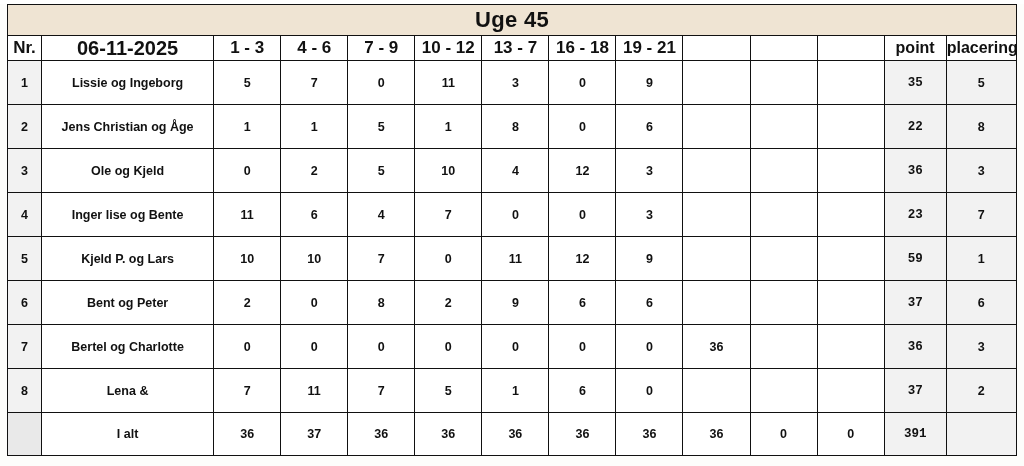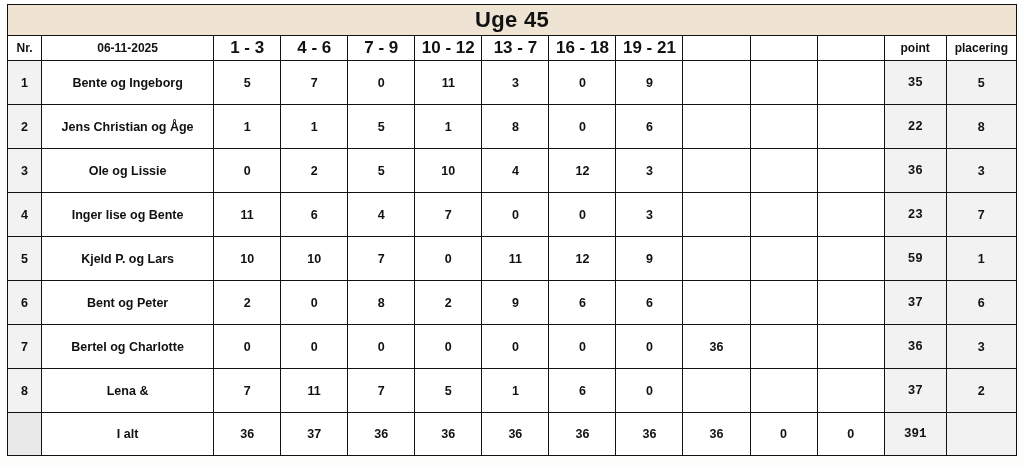--- a/index.html
+++ b/index.html
@@ -48,28 +48,28 @@
     letter-spacing: 0.3px;
     color: #1a1a1a;
   }
   
   tr.header-row td {
     height: 24px !important;
     font-size: 17px;
     font-weight: bold;
   }
   tr.header-row td.date-head {
-    font-size: 12px;
+    font-size: 20px;
   }
   tr.header-row td.nr-head {
-    font-size: 12px;
+    font-size: 17px;
   }
   tr.header-row td.point-head,
   tr.header-row td.place-head {
-    font-size: 12px;
+    font-size: 16px;
     font-weight: bold;
   }
   
   col.c-nr      { width: 34px; }
   col.c-name    { width: 172px; }
   col.c-rng     { width: 67px; }
   col.c-blank   { width: 67px; }
   col.c-point   { width: 62px; }
   col.c-place   { width: 70px; }
 
@@ -136,21 +136,21 @@
         <td>19 - 21</td>
         <td></td>
         <td></td>
         <td></td>
         <td class="point-head">point</td>
         <td class="place-head">placering</td>
       </tr>
 
       <tr>
         <td class="nr-cell">1</td>
-        <td class="name-cell">Bente og Ingeborg</td>
+        <td class="name-cell">Lissie og Ingeborg</td>
         <td>5</td>
         <td>7</td>
         <td>0</td>
         <td>11</td>
         <td>3</td>
         <td>0</td>
         <td>9</td>
         <td></td>
         <td></td>
         <td></td>
@@ -170,21 +170,21 @@
         <td>6</td>
         <td></td>
         <td></td>
         <td></td>
         <td class="point-cell">22</td>
         <td class="place-cell">8</td>
       </tr>
 
       <tr>
         <td class="nr-cell">3</td>
-        <td class="name-cell">Ole og Lissie</td>
+        <td class="name-cell">Ole og Kjeld</td>
         <td>0</td>
         <td>2</td>
         <td>5</td>
         <td>10</td>
         <td>4</td>
         <td>12</td>
         <td>3</td>
         <td></td>
         <td></td>
         <td></td>

